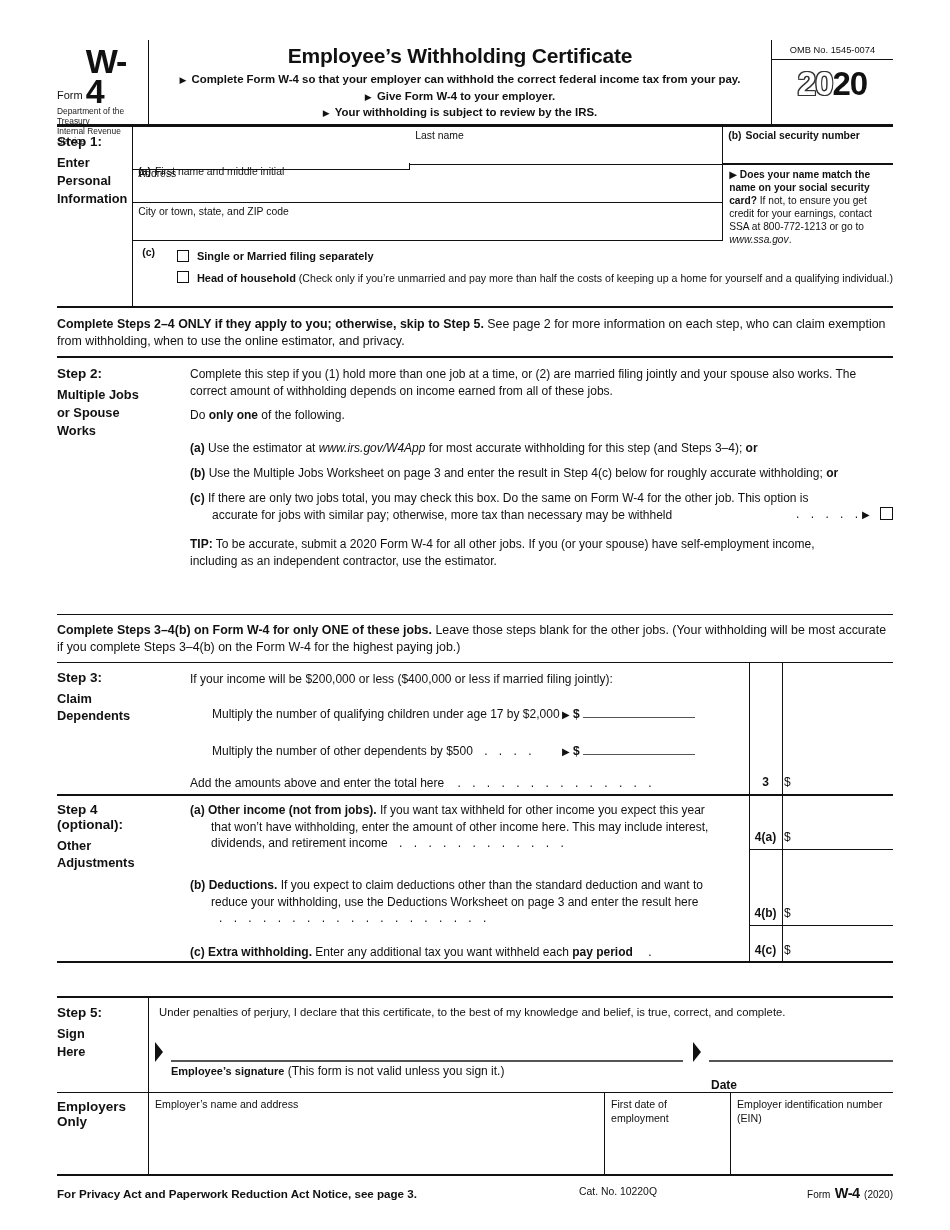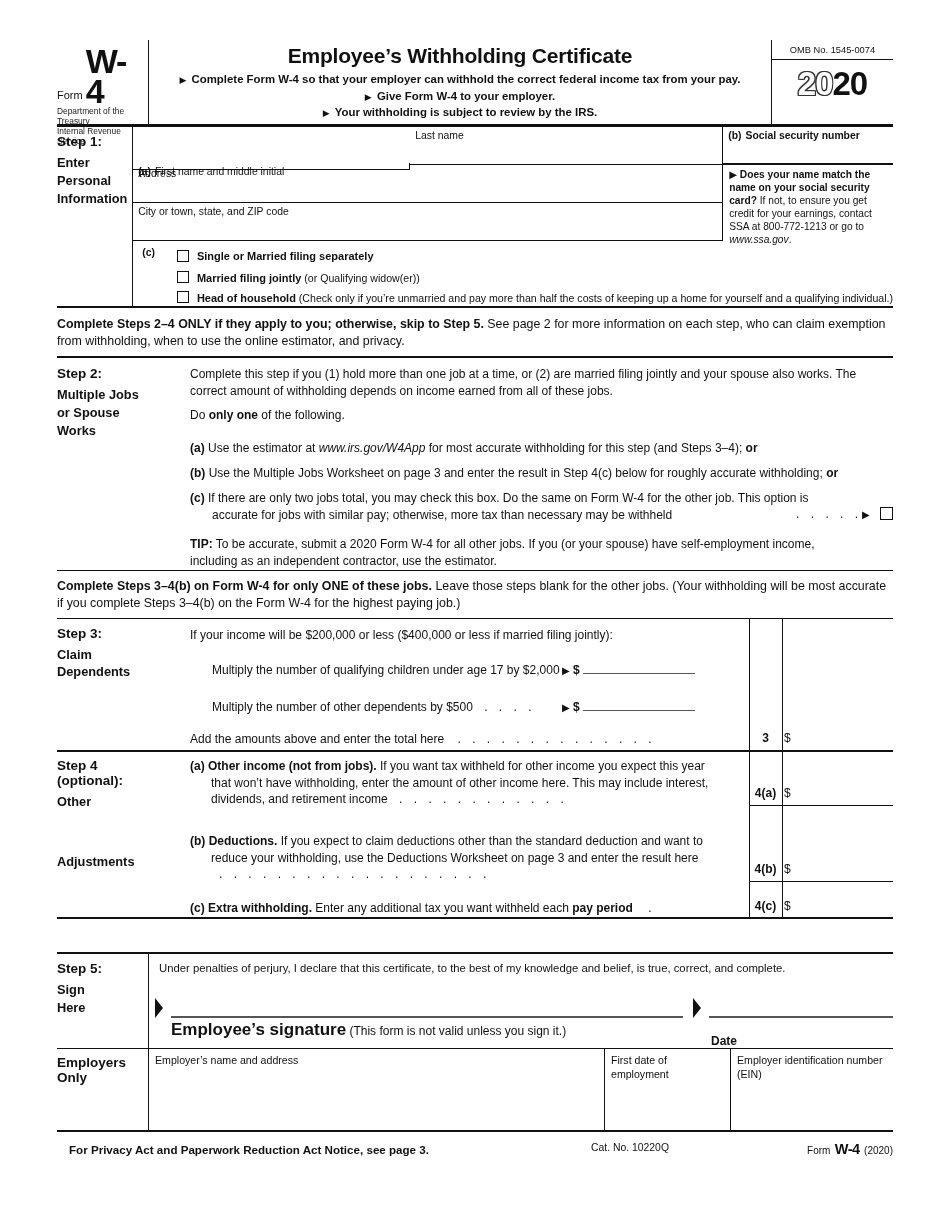--- a/index.html
+++ b/index.html
@@ -54,21 +54,21 @@
   .cb-b { font-weight:bold; font-size:11px; }
   .cb-r { font-size:10.6px; }
 
   
   .notice { font-size:12.4px; line-height:16.8px; }
   .notice .nb { font-weight:bold; }
   .notice1 { height:50px; padding-top:8px; border-bottom:2.5px solid #111; }
   .notice2 { height:47px; padding-top:7px; }
 
   
-  .step2 { display:flex; height:213px; border-bottom:1px solid #111; padding-top:8px; }
+  .step2 { display:flex; height:257px; border-bottom:1px solid #111; padding-top:8px; }
   .s2-label { width:133px; }
   .s2-main { flex:1; font-size:12px; line-height:17px; }
   .s2-main .b { font-weight:bold; }
   .s2-main .it { font-style:italic; }
   .s2-intro { width:680px; margin-bottom:7px; }
   .s2-doone { margin-bottom:16px; }
   .s2-item { padding-left:22px; text-indent:-22px; margin-bottom:8px; }
   .s2-c { position:relative; margin-bottom:2px; padding-right:70px; }
   .s2-c-inner { padding-left:22px; text-indent:-22px; }
   .c-tail { position:absolute; right:0; bottom:1px; white-space:nowrap; }
@@ -90,32 +90,32 @@
   .p-hang { padding-left:21px; text-indent:-21px; line-height:16.5px; }
 
   
   .step5 { display:flex; height:97px; border-top:2.5px solid #111; border-bottom:1.5px solid #111; }
   .s5-label { width:92px; border-right:1px solid #111; padding-top:7px; }
   .s5-main { flex:1; position:relative; }
   .perjury { font-size:11.3px; padding:8px 0 0 10px; }
   .tri { width:0; height:0; border-top:10px solid transparent; border-bottom:10px solid transparent; border-left:8px solid #111; position:absolute; }
   .sig-line { position:absolute; height:2px; background:#555; }
   .sig-cap { position:absolute; font-size:12px; }
-  .sig-cap .b { font-weight:bold; font-size:17px; }
+  .sig-cap .b { font-weight:bold; font-size:11px; }
 
   
   .employer { display:flex; height:83px; border-bottom:2.5px solid #111; }
   .emp-label { width:92px; border-right:1px solid #111; padding-top:6px; }
   .emp-cell { font-size:10.6px; line-height:13.5px; padding:5px 6px; }
   .emp-name { width:456px; border-right:1px solid #111; }
   .emp-date { width:126px; border-right:1px solid #111; }
   .emp-ein { flex:1; }
 
   
-  .footer { position:relative; margin-top:8px; height:22px;margin-left:12px; }
+  .footer { position:relative; margin-top:8px; height:22px; }
   .f-privacy { font-weight:bold; font-size:11.6px; }
   .f-cat { position:absolute; left:522px; top:2px; font-size:10.4px; }
   .f-form { position:absolute; right:0; top:0; }
   .f-small { font-size:10px; }
   .f-w4 { font-weight:bold; font-size:14.5px; letter-spacing:-0.5px; }
 </style>
 </head>
 <body>
 
 <div class="page">
@@ -176,24 +176,20 @@
         </div>
         <div class="s1-c">
           <span class="tag">(c)</span>
           <div>
             <div class="cb-row">
               <span class="cb"></span>
               <span class="cb-b">Single or Married filing separately</span>
             </div>
             <div class="cb-row">
               <span class="cb"></span>
-              <span><span class="cb-b">Married filing jointly</span><span class="cb-r"> (or Qualifying widow(er))</span></span>
-            </div>
-            <div class="cb-row">
-              <span class="cb"></span>
               <span><span class="cb-b">Head of household</span><span class="cb-r"> (Check only if you’re unmarried and pay more than half the costs of keeping up a home for yourself and a qualifying individual.)</span></span>
             </div>
           </div>
         </div>
       </div>
     </div>
 
     <div class="notice notice1">
       <span class="nb">Complete Steps 2–4 ONLY if they apply to you; otherwise, skip to Step 5.</span><span> See page 2 for more information on each step, who can claim exemption from withholding, when to use the online estimator, and privacy.</span>
     </div>
@@ -271,21 +267,21 @@
         <span>Add the amounts above and enter the total here</span>
         <span class="dots" style="margin-left:10px;">. . . . . . . . . . . . . .</span>
       </div>
       <div class="code-cell" style="top:112px;">3</div>
       <div class="amt-cell" style="top:112px;"><span>$</span></div>
 
       <div class="abs" style="left:0; top:139px;">
         <div class="step-title" style="margin-bottom:0;">Step 4</div>
         <div class="step-title">(optional):</div>
         <div class="step-sub" style="line-height:17px; margin-top:4px;">Other</div>
-        <div class="step-sub" style="line-height:17px;margin-top:43px;">Adjustments</div>
+        <div class="step-sub" style="line-height:17px;">Adjustments</div>
       </div>
 
       <div class="abs s34-text p-hang" style="left:133px; top:139px; width:522px;">
         <span style="font-weight:bold;">(a)</span><span class="b"> Other income (not from jobs).</span><span> If you want tax withheld for other income you expect this year that won’t have withholding, enter the amount of other income here. This may include interest, dividends, and retirement income</span>
         <span class="dots" style="margin-left:8px;">. . . . . . . . . . . .</span>
       </div>
       <div class="code-cell" style="top:167px;">4(a)</div>
       <div class="amt-cell" style="top:167px;"><span>$</span></div>
 
       <div class="abs s34-text p-hang" style="left:133px; top:214px; width:522px;">

